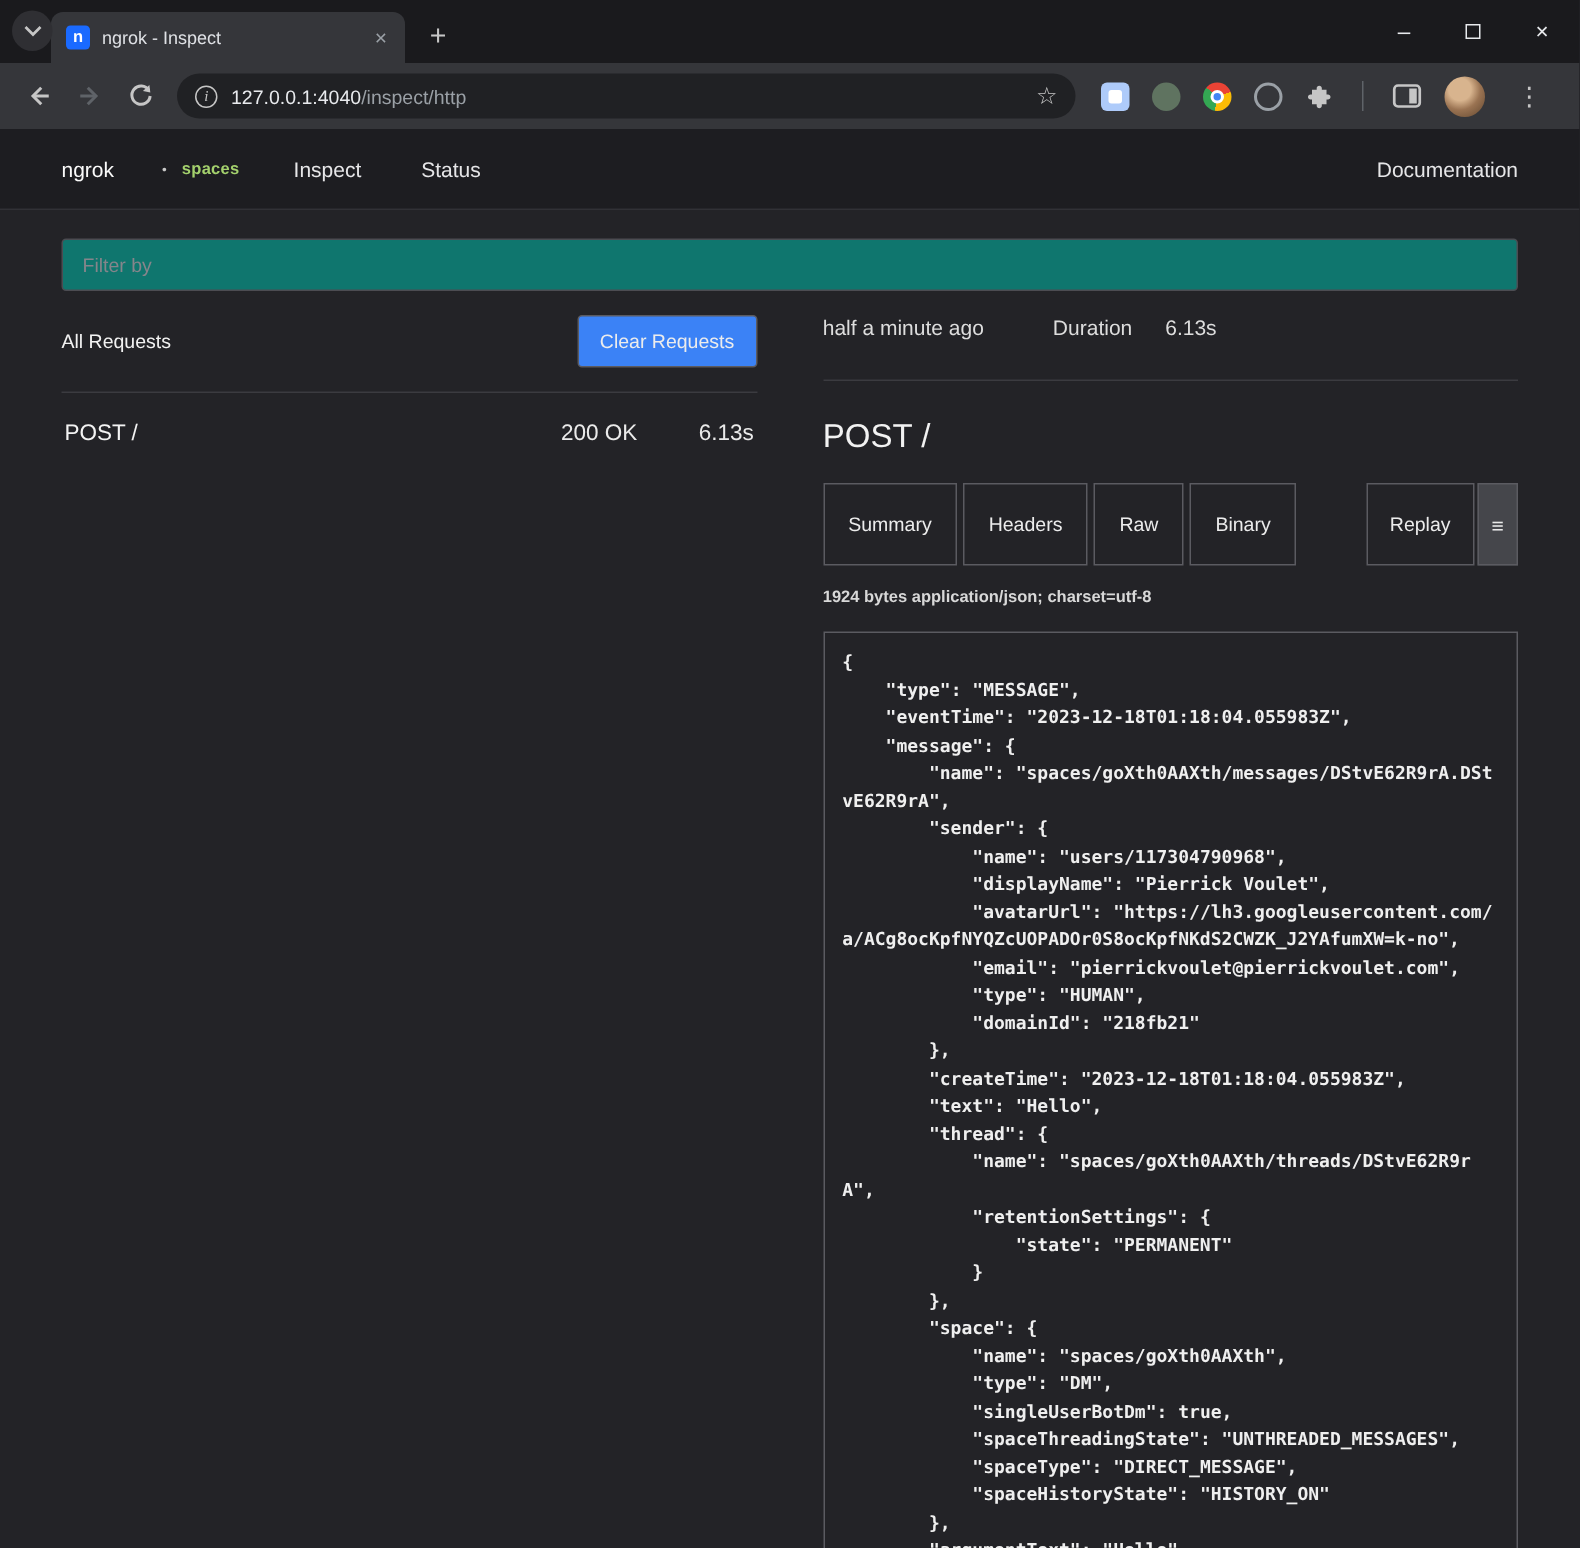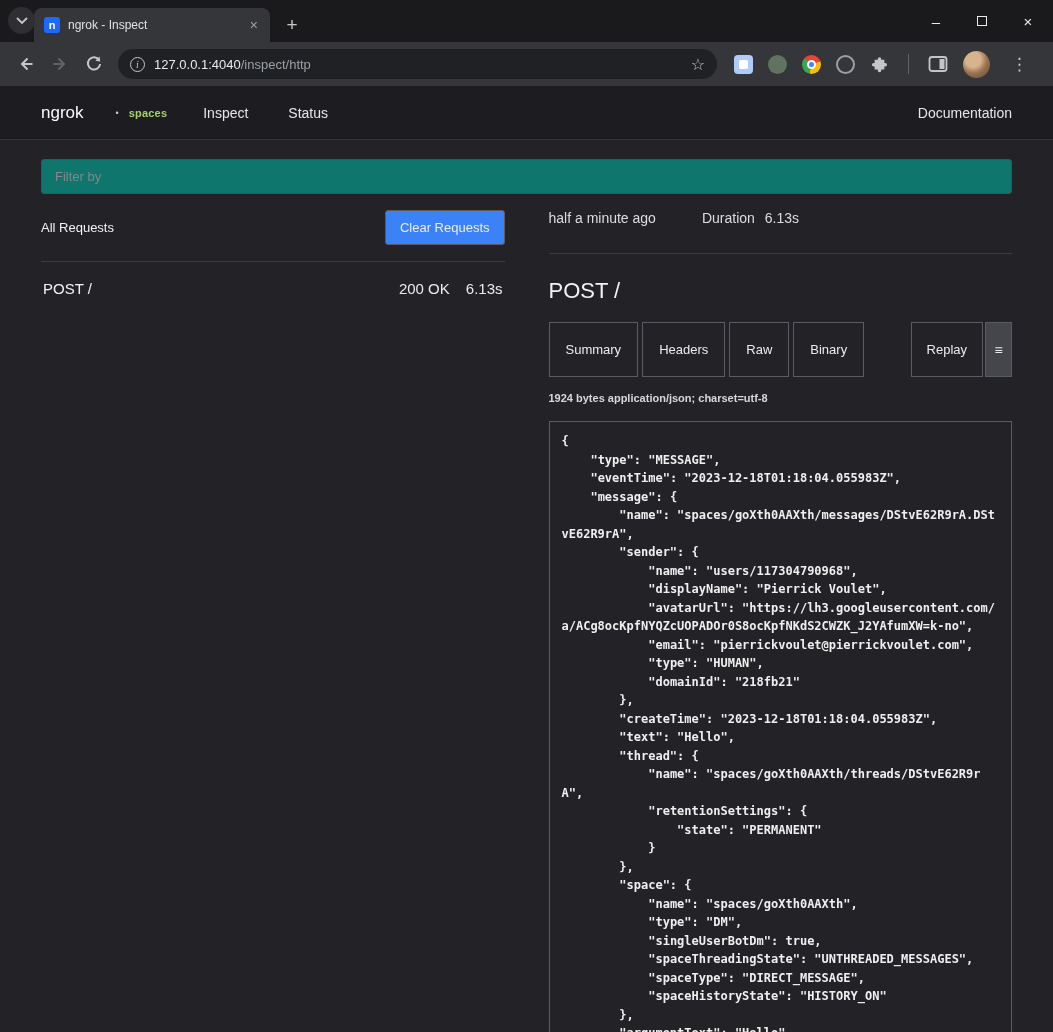--- a/index.html
+++ b/index.html
@@ -71,21 +71,21 @@
   .toolbar-divider { width:1px; height:20px; background:#5f6368; margin:0 4px; }
   .avatar { width:27px; height:27px; border-radius:50%; cursor:pointer;
     background:radial-gradient(circle at 38% 32%, #d8b48e 0 30%, #9a7352 55%, #5f452e 100%); }
   .kebab { color:#c6c6c6; font-size:17px; padding:0 6px; cursor:pointer; }
 
   
   .nav {
     height:54px; background:#1d1d21; border-bottom:1px solid #313136;
     display:flex; align-items:center; padding:0 41px;
   }
-  .brand { font-size:17px; color:#fafafa; margin-right:32px; cursor:pointer; }
+  .brand { font-size:14px; color:#fafafa; margin-right:32px; cursor:pointer; }
   .status { display:flex; align-items:center; gap:10px; margin-right:36px; }
   .status-dot { color:#c9c9c9; font-size:9px; }
   .status-text { color:#a4d16d; font-size:11px; font-weight:bold; letter-spacing:.2px; }
   .nav-item { color:#e6e6e8; font-size:14px; margin-right:40px; cursor:pointer; }
   .nav-right { margin-left:auto; color:#e6e6e8; font-size:14px; cursor:pointer; }
 
   
   .main { padding:19px 41px 0 41px; }
   .filter-input {
     width:100%; height:35px; background:#0f766e; border:1px solid #4c4c52;
@@ -104,28 +104,28 @@
   .panel-title { font-size:13px; color:#f2f2f2; }
   .btn {
     background:#3b82f6; border:1px solid #5b5b61; color:#ececec; font-size:13px;
     padding:9px 14px; border-radius:3px; cursor:pointer;
     font-family:"Liberation Sans", sans-serif;
   }
   .req-row {
     display:flex; justify-content:space-between; align-items:center;
     padding:18px 2px; font-size:15px; color:#f3f3f3; cursor:pointer;
   }
-  .req-right { display:flex; gap:16px; color:#eaeaea; }
+  .req-right { display:flex; gap:41px; color:#eaeaea; }
 
   .detail-head {
     display:flex; align-items:flex-start; gap:46px;
     border-bottom:1px solid #3b3b40; padding:8px 0 16px; min-height:52px;
     font-size:14px; color:#dddddd;
   }
-  .dur { display:flex; gap:10px; }
+  .dur { display:flex; gap:22px; }
   .detail-title { font-size:22px; color:#f2f2f2; font-weight:normal; margin:24px 0 18px; }
 
   .tabs { display:flex; align-items:stretch; }
   .tab-btn {
     border:1px solid #5b5b61; padding:11px 16px; font-size:13px; color:#ececec;
     margin-right:4px; background:transparent; cursor:pointer;
     font-family:"Liberation Sans", sans-serif;
   }
   .replay-group { margin-left:auto; display:flex; }
   .replay-btn {

